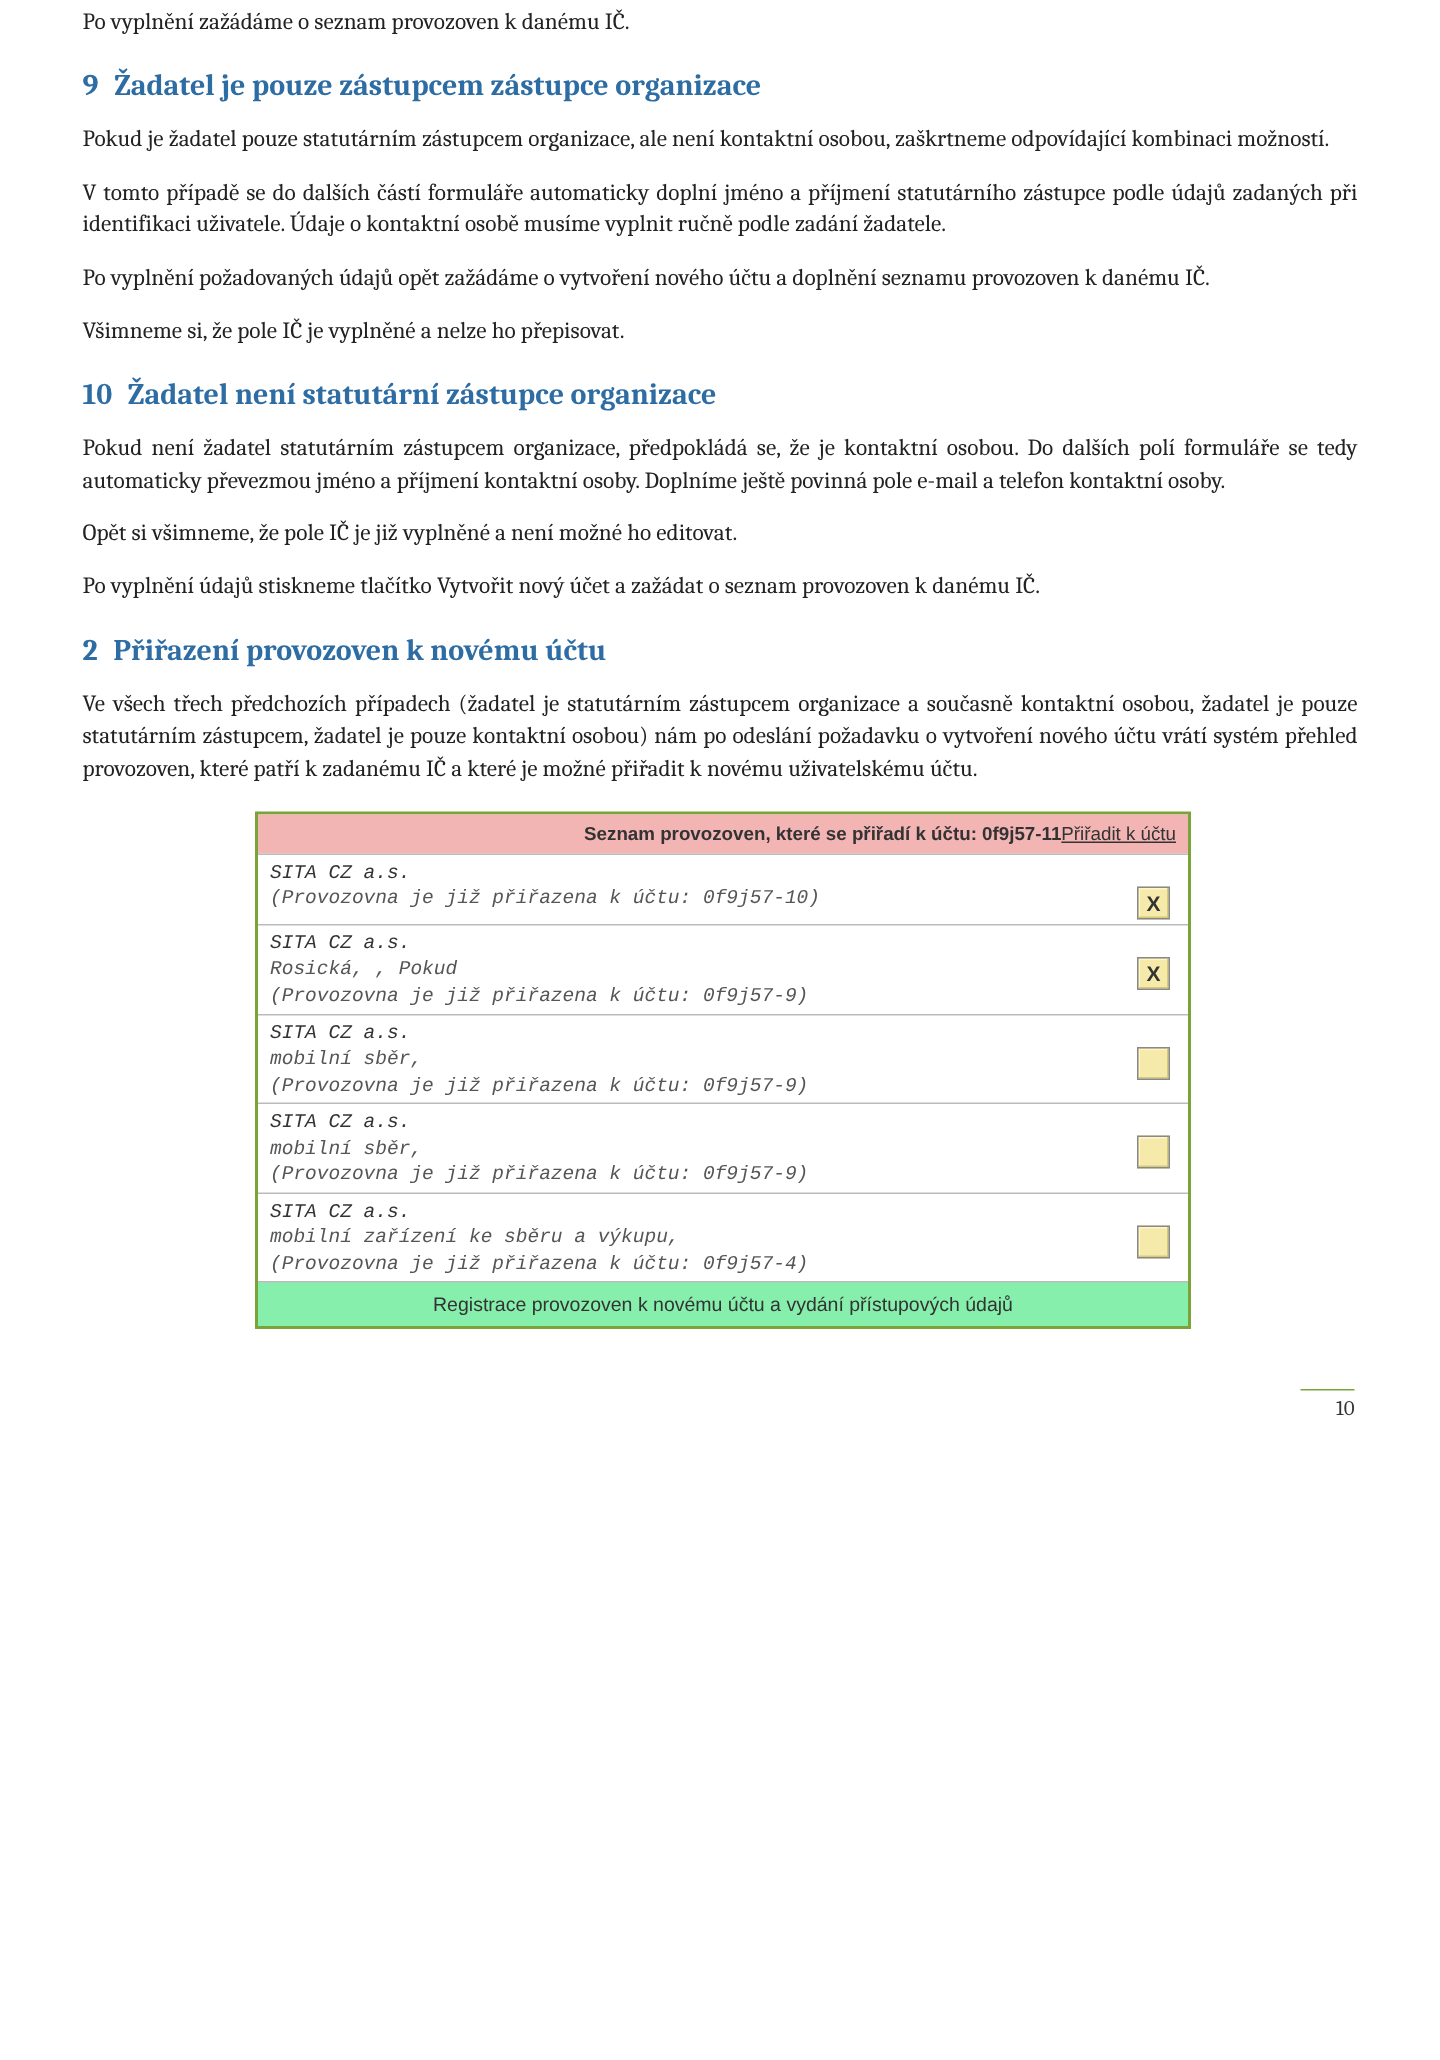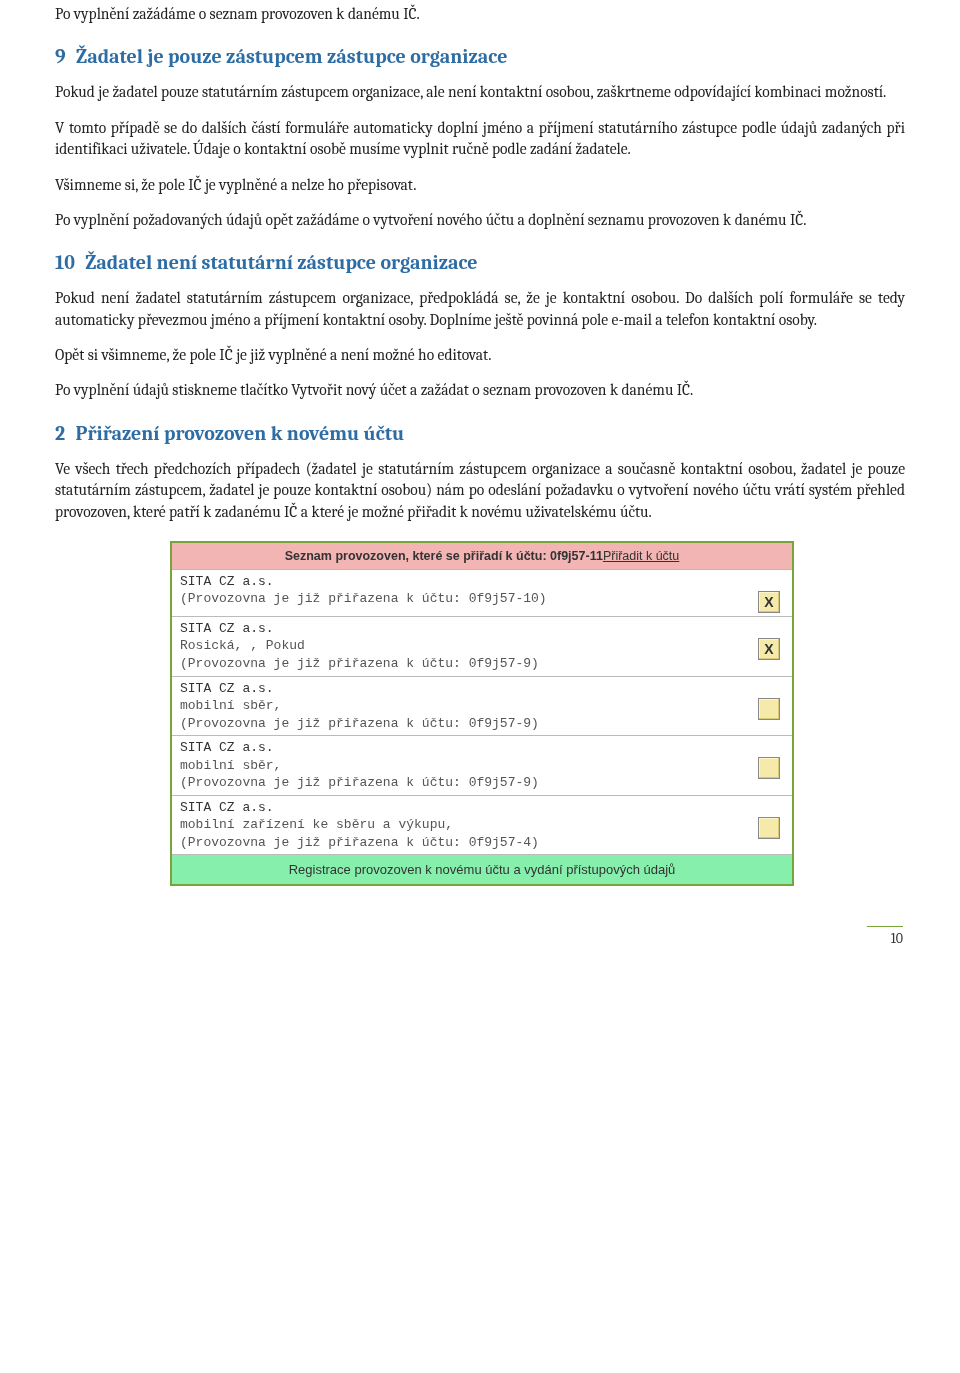--- a/index.html
+++ b/index.html
@@ -40,40 +40,41 @@
     font-family: Tahoma, Verdana, sans-serif;
     font-size: 12.5px;
     border-collapse: separate;
     border-spacing: 0;
   }
   .prov-head {
     background: #f3b4b4;
     padding: 6px 8px;
     font-weight: bold;
     display: flex;
-    justify-content: center;
+    justify-content: flex-end;
     color: #333;
   }
   .prov-head .right {
     font-weight: normal;
     text-decoration: underline;
   }
   .prov-row {
     border-top: 1px solid #bbb;
     padding: 3px 8px 3px 8px;
     display: flex;
     align-items: flex-start;
     justify-content: space-between;
   }
   .prov-row .txt {
     color: #555;
     font-family: "Courier New", monospace;
     font-size: 13px;
     line-height: 1.35;
     white-space: pre;
+    font-style: italic;
   }
   .prov-row .txt .company {
     color: #333;
   }
   .chk-wrap {
     padding-top: 18px;
     padding-right: 4px;
   }
   .chk {
     width: 20px;
@@ -115,22 +116,22 @@
 <div class="page">
 
   <p>Po vyplnění zažádáme o seznam provozoven k danému IČ.</p>
 
   <h2>
     <span class="heading-num">9</span>
     <span>Žadatel je pouze zástupcem zástupce organizace</span>
   </h2>
   <p>Pokud je žadatel pouze statutárním zástupcem organizace, ale není kontaktní osobou, zaškrtneme odpovídající kombinaci možností.</p>
   <p>V tomto případě se do dalších částí formuláře automaticky doplní jméno a příjmení statutárního zástupce podle údajů zadaných při identifikaci uživatele. Údaje o kontaktní osobě musíme vyplnit ručně podle zadání žadatele.</p>
+  <p>Po vyplnění požadovaných údajů opět zažádáme o vytvoření nového účtu a doplnění seznamu provozoven k danému IČ.</p>
   <p>Všimneme si, že pole IČ je vyplněné a nelze ho přepisovat.</p>
-  <p>Po vyplnění požadovaných údajů opět zažádáme o vytvoření nového účtu a doplnění seznamu provozoven k danému IČ.</p>
 
   <h2>
     <span class="heading-num">10</span>
     <span>Žadatel není statutární zástupce organizace</span>
   </h2>
   <p>Pokud není žadatel statutárním zástupcem organizace, předpokládá se, že je kontaktní osobou. Do dalších polí formuláře se tedy automaticky převezmou jméno a příjmení kontaktní osoby. Doplníme ještě povinná pole e-mail a telefon kontaktní osoby.</p>
   <p>Opět si všimneme, že pole IČ je již vyplněné a není možné ho editovat.</p>
   <p>Po vyplnění údajů stiskneme tlačítko Vytvořit nový účet a zažádat o seznam provozoven k danému IČ.</p>
 
   <h2>

